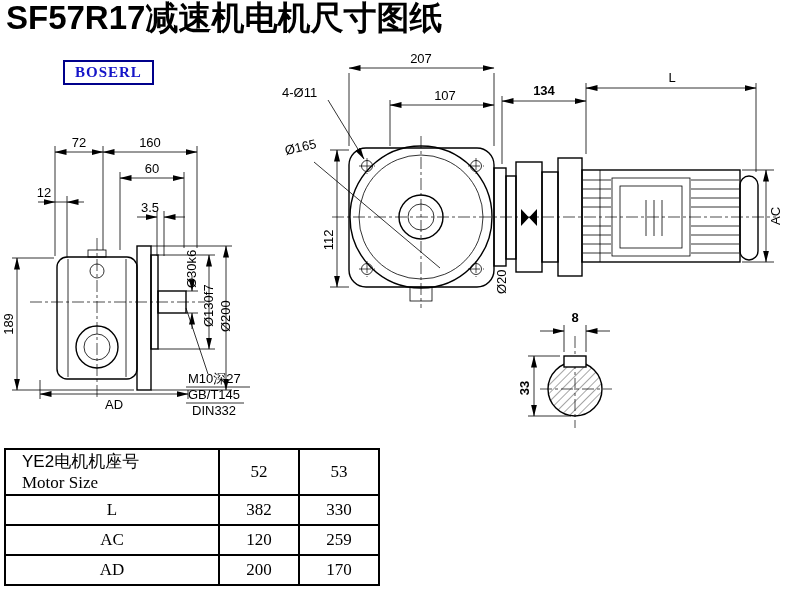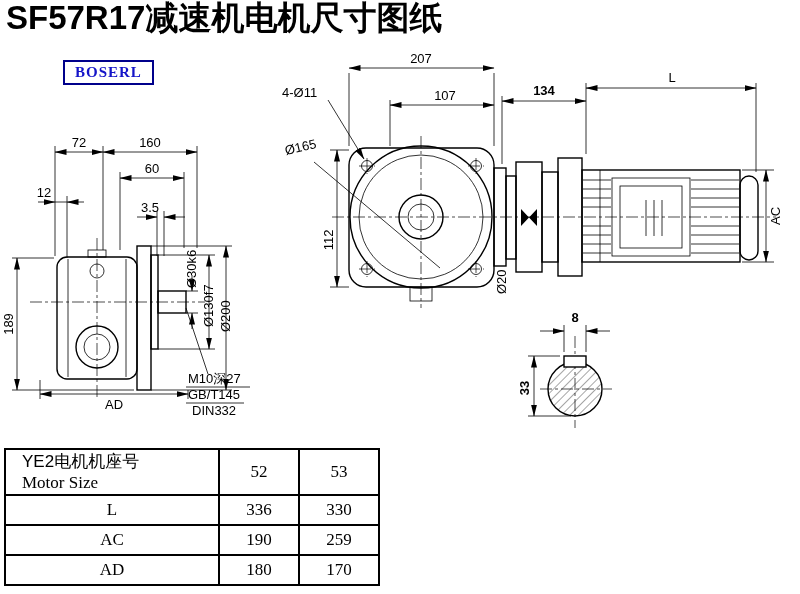--- a/index.html
+++ b/index.html
@@ -212,29 +212,29 @@
         <tr class="rh">
       <td class="c0 hcell">
         <div>YE2电机机座号</div>
         <div class="mono">Motor Size</div>
       </td>
       <td class="cn mono">52</td>
       <td class="cn mono">53</td>
     </tr>
     <tr class="rr">
       <td class="c0 mono">L</td>
-      <td class="cn mono">336</td>
+      <td class="cn mono">382</td>
       <td class="cn mono">330</td>
     </tr>
     <tr class="rr">
       <td class="c0 mono">AC</td>
-      <td class="cn mono">190</td>
+      <td class="cn mono">120</td>
       <td class="cn mono">259</td>
     </tr>
     <tr class="rr">
       <td class="c0 mono">AD</td>
-      <td class="cn mono">180</td>
+      <td class="cn mono">200</td>
       <td class="cn mono">170</td>
     </tr>
   </tbody>
     </table>
 
 </div>
 
 </body></html>

